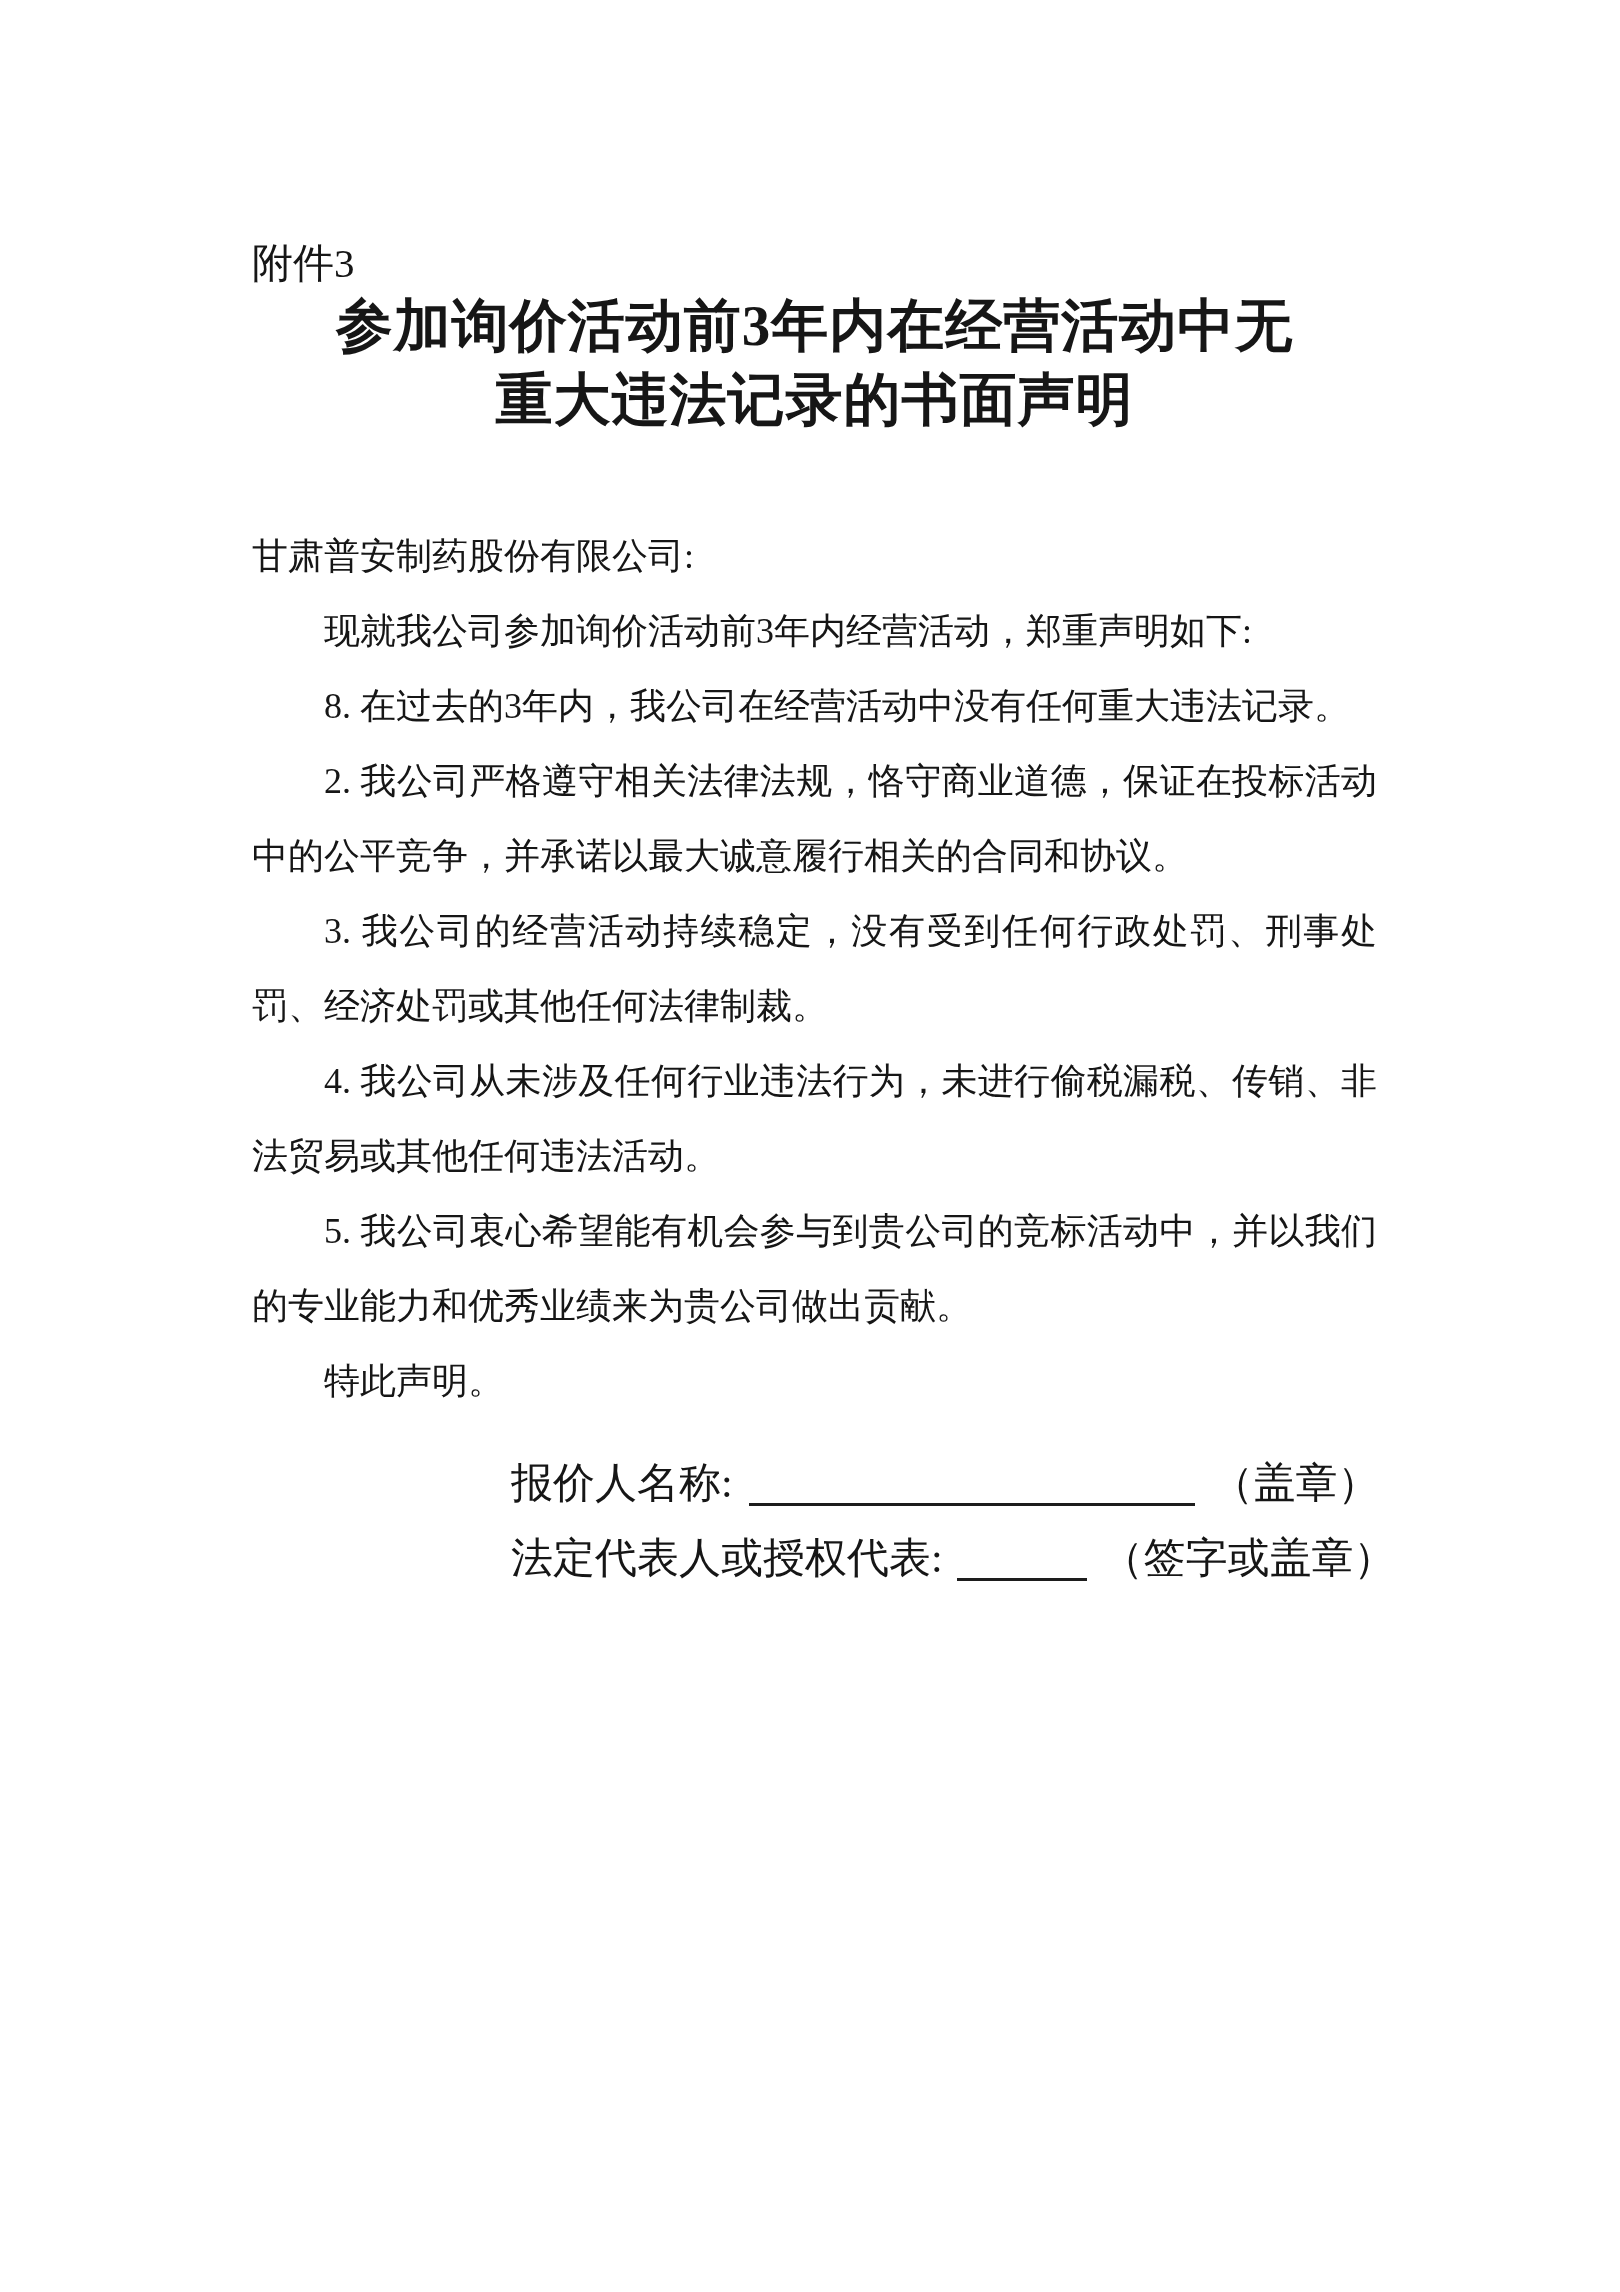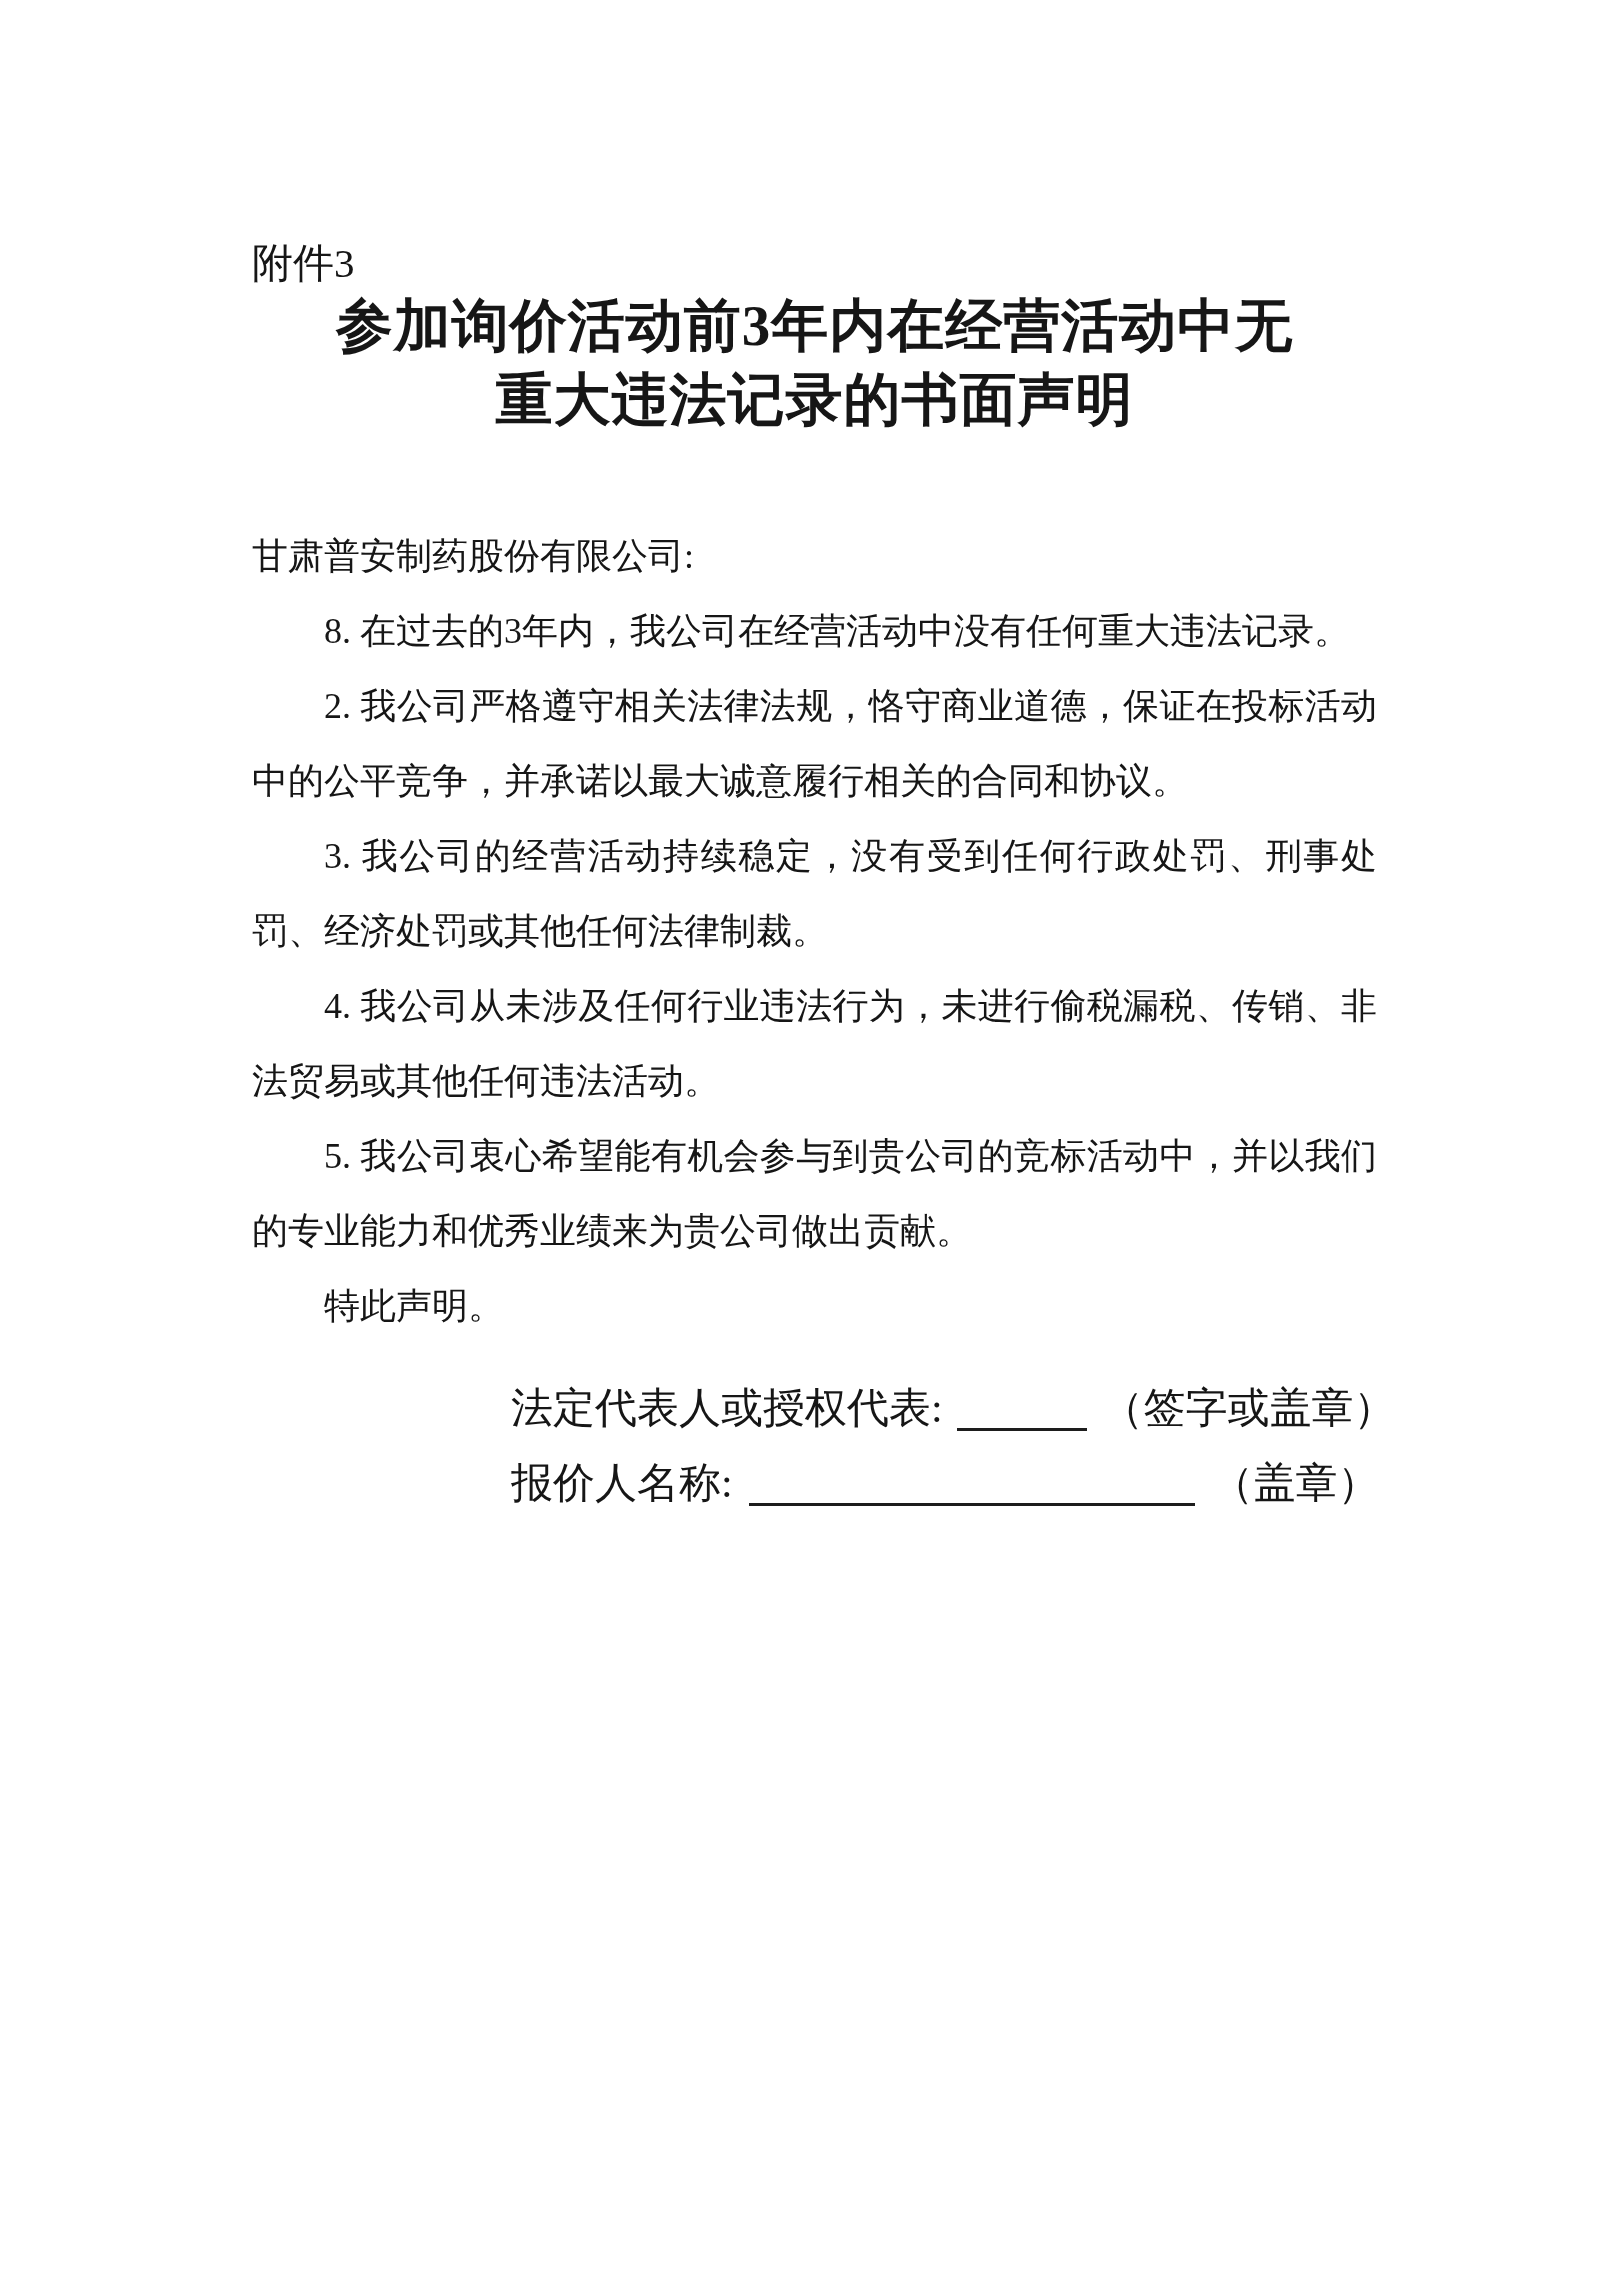--- a/index.html
+++ b/index.html
@@ -73,45 +73,46 @@
 
   <h1 class="doc-title">
     <div>参加询价活动前3年内在经营活动中无</div>
     <div>重大违法记录的书面声明</div>
   </h1>
 
   <div class="body-text">
     <div class="salutation">甘肃普安制药股份有限公司:</div>
     <div>
 
+        <p class="para">现就我公司参加询价活动前3年内经营活动，郑重声明如下:</p>
 
         <p class="para">8. 在过去的3年内，我公司在经营活动中没有任何重大违法记录。</p>
 
         <p class="para">2. 我公司严格遵守相关法律法规，恪守商业道德，保证在投标活动中的公平竞争，并承诺以最大诚意履行相关的合同和协议。</p>
 
         <p class="para">3. 我公司的经营活动持续稳定，没有受到任何行政处罚、刑事处罚、经济处罚或其他任何法律制裁。</p>
 
         <p class="para">4. 我公司从未涉及任何行业违法行为，未进行偷税漏税、传销、非法贸易或其他任何违法活动。</p>
 
         <p class="para">5. 我公司衷心希望能有机会参与到贵公司的竞标活动中，并以我们的专业能力和优秀业绩来为贵公司做出贡献。</p>
 
 
         <p class="para">特此声明。</p>
       </div>
   </div>
 
   <div class="signature-block">
     <div class="sig-line">
+      <span>报价人名称:</span>
+      <span class="blank-line blank-long"></span>
+      <span>（盖章）</span>
+    </div>
+    <div class="sig-line">
       <span>法定代表人或授权代表:</span>
       <span class="blank-line blank-short"></span>
       <span>（签字或盖章）</span>
-    </div>
-    <div class="sig-line">
-      <span>报价人名称:</span>
-      <span class="blank-line blank-long"></span>
-      <span>（盖章）</span>
     </div>
   </div>
 
   <div class="page-number">7</div>
 
 </div>
 
 
 </body></html>

